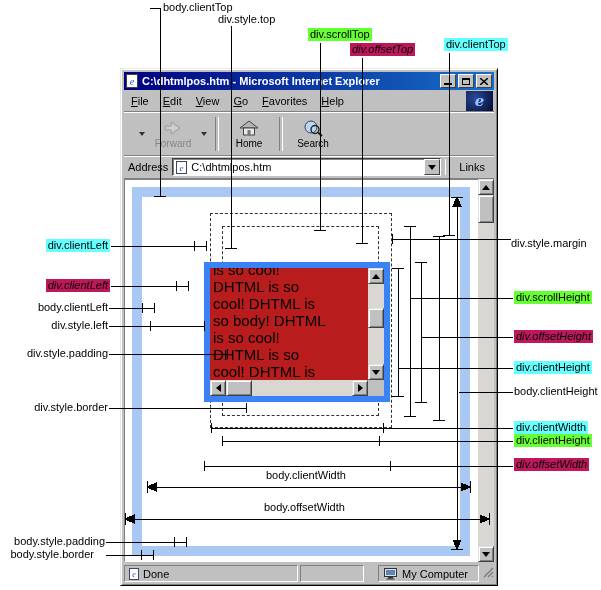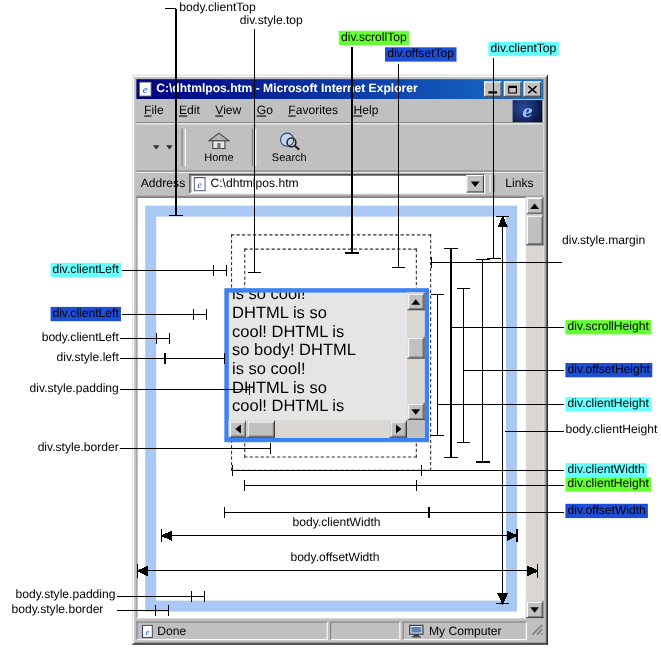--- a/index.html
+++ b/index.html
@@ -45,55 +45,55 @@
              border:1px solid;border-color:#fff #404040 #404040 #fff;display:flex;align-items:center;justify-content:center;box-sizing:border-box;}
   .links-grip{width:3px;height:16px;border-left:1px solid #fff;border-right:1px solid #808080;}
   .links-label{font-size:11px;padding:0 5px;}
 
   .content-area{position:absolute;left:3px;top:110px;right:3px;bottom:23px;background:#fff;
                 border:1px solid;border-color:#808080 #fff #fff #808080;box-sizing:border-box;}
 
   .statusbar{position:absolute;left:3px;right:3px;bottom:3px;height:19px;display:flex;gap:2px;padding-top:2px;box-sizing:border-box;}
   .status-panel{border:1px solid;border-color:#808080 #fff #fff #808080;font-size:11px;
                 display:flex;align-items:center;padding:0 4px;gap:4px;box-sizing:border-box;background:#c0c0c0;}
-  .sp1{width:174px;} .sp2{width:64px;} .sp3{flex:1;}
+  .sp1{width:174px;} .sp2{width:64px;} .sp3{flex:1;margin-left:12px;}
   .grip{width:13px;align-self:stretch;}
 
   
   .sb-btn{width:16px;height:16px;background:#c0c0c0;border:1px solid;border-color:#dfdfdf #404040 #404040 #dfdfdf;
           box-shadow:inset 1px 1px 0 #fff, inset -1px -1px 0 #808080;display:flex;align-items:center;justify-content:center;
           box-sizing:border-box;position:absolute;}
   .sb-thumb{position:absolute;background:#c0c0c0;border:1px solid;border-color:#dfdfdf #404040 #404040 #dfdfdf;
             box-shadow:inset 1px 1px 0 #fff, inset -1px -1px 0 #808080;box-sizing:border-box;}
   .t-up{width:0;height:0;border-left:4px solid transparent;border-right:4px solid transparent;border-bottom:5px solid #000;}
   .t-down{width:0;height:0;border-left:4px solid transparent;border-right:4px solid transparent;border-top:5px solid #000;}
   .t-left{width:0;height:0;border-top:4px solid transparent;border-bottom:4px solid transparent;border-right:5px solid #000;}
   .t-right{width:0;height:0;border-top:4px solid transparent;border-bottom:4px solid transparent;border-left:5px solid #000;}
 
   #body-scrollbar{position:absolute;left:478px;top:179px;width:16px;height:383px;background:#dad7d2;z-index:2;}
   
   #body-frame{position:absolute;left:132px;top:187px;width:338px;height:369px;border:10px solid #a9c9f4;
               background:#fff;z-index:2;box-sizing:border-box;}
   #dash-outer{position:absolute;left:210px;top:213px;width:182px;height:215px;border:1px dashed #333;z-index:3;box-sizing:border-box;}
   #dash-inner{position:absolute;left:222px;top:226px;width:157px;height:190px;border:1px dashed #333;z-index:3;box-sizing:border-box;}
 
-  #dhtml-div{position:absolute;left:204px;top:262px;width:186px;height:140px;border:4px solid #3b82f6;
-             background:#e5e5e5;z-index:4;box-sizing:border-box;padding-left:36px;}
+  #dhtml-div{position:absolute;left:204px;top:262px;width:186px;height:140px;border:6px solid #3b82f6;
+             background:#b91c1c;z-index:4;box-sizing:border-box;padding-left:36px;}
   .div-text{position:absolute;left:0;top:0;right:16px;bottom:16px;overflow:hidden;
             font-size:15px;line-height:17px;padding-left:3px;color:#000;}
   .div-text .inner{margin-top:-7px;}
   .div-vscroll{position:absolute;right:0;top:0;width:16px;bottom:16px;background:#dad7d2;}
   .div-hscroll{position:absolute;left:0;bottom:0;right:16px;height:16px;background:#dad7d2;}
   .div-corner{position:absolute;right:0;bottom:0;width:16px;height:16px;background:#c0c0c0;}
 
   
   #annot-svg{position:absolute;left:0;top:0;z-index:40;pointer-events:none;}
   .lbl{position:absolute;z-index:41;font-size:11px;line-height:13px;white-space:nowrap;color:#000;}
   .hl-green{background:#66ff33;padding:0 2px;}
-  .hl-yellow{background:#1d4ed8;padding:0 2px;}
+  .hl-yellow{background:#be185d;padding:0 2px;font-style:italic;}
   .hl-cyan{background:#66ffff;padding:0 2px;}
 </style>
 </head>
 <body>
 
 <div id="canvas">
 
   <div id="ie-window">
 
     <div class="titlebar">
@@ -122,20 +122,26 @@
       <span class="menu-item">Edit</span>
       <span class="menu-item">View</span>
       <span class="menu-item">Go</span>
       <span class="menu-item">Favorites</span>
       <span class="menu-item">Help</span>
       <span class="ie-logo">e</span>
     </div>
 
     <div class="toolbar">
       <span class="dd"></span>
+      <span class="tool-btn disabled">
+        <svg width="22" height="18" viewBox="0 0 22 18">
+            <polygon points="9,3 9,7 3,7 3,11 9,11 9,15 18,9" fill="#cdcdcd" stroke="#9a9a9a"></polygon>
+          </svg>
+        <span class="tool-label">Forward</span>
+      </span>
       <span class="dd"></span>
       <span class="tool-sep"></span>
       <span class="tool-btn">
         <svg width="22" height="18" viewBox="0 0 22 18">
             <polygon points="11,2 2,9 20,9" fill="#b5b5b5" stroke="#444"></polygon>
             <rect x="5.5" y="9" width="11" height="7" fill="#e9e9e9" stroke="#444"></rect>
             <rect x="9.5" y="11" width="3" height="5" fill="#777"></rect>
           </svg>
         <span class="tool-label">Home</span>
       </span>
@@ -301,21 +307,21 @@
 
   <div class="lbl hl-cyan" style="right:491px;top:239px">div.clientLeft</div>
   <div class="lbl hl-yellow" style="right:491px;top:279px">div.clientLeft</div>
   <div class="lbl" style="right:493px;top:301px">body.clientLeft</div>
   <div class="lbl" style="right:493px;top:319px">div.style.left</div>
   <div class="lbl" style="right:493px;top:347px">div.style.padding</div>
   <div class="lbl" style="right:493px;top:401px">div.style.border</div>
   <div class="lbl" style="right:496px;top:535px">body.style.padding</div>
   <div class="lbl" style="right:507px;top:548px">body.style.border</div>
 
-  <div class="lbl" style="left:511px;top:213px">div.style.margin</div>
+  <div class="lbl" style="left:511px;top:237px">div.style.margin</div>
   <div class="lbl hl-green" style="left:514px;top:291px">div.scrollHeight</div>
   <div class="lbl hl-yellow" style="left:514px;top:330px">div.offsetHeight</div>
   <div class="lbl hl-cyan" style="left:514px;top:361px">div.clientHeight</div>
   <div class="lbl" style="left:514px;top:385px">body.clientHeight</div>
   <div class="lbl hl-cyan" style="left:514px;top:421px">div.clientWidth</div>
   <div class="lbl hl-green" style="left:514px;top:434px">div.clientHeight</div>
   <div class="lbl hl-yellow" style="left:514px;top:458px">div.offsetWidth</div>
 
   <div class="lbl" style="left:266px;top:469px">body.clientWidth</div>
   <div class="lbl" style="left:264px;top:501px">body.offsetWidth</div>

